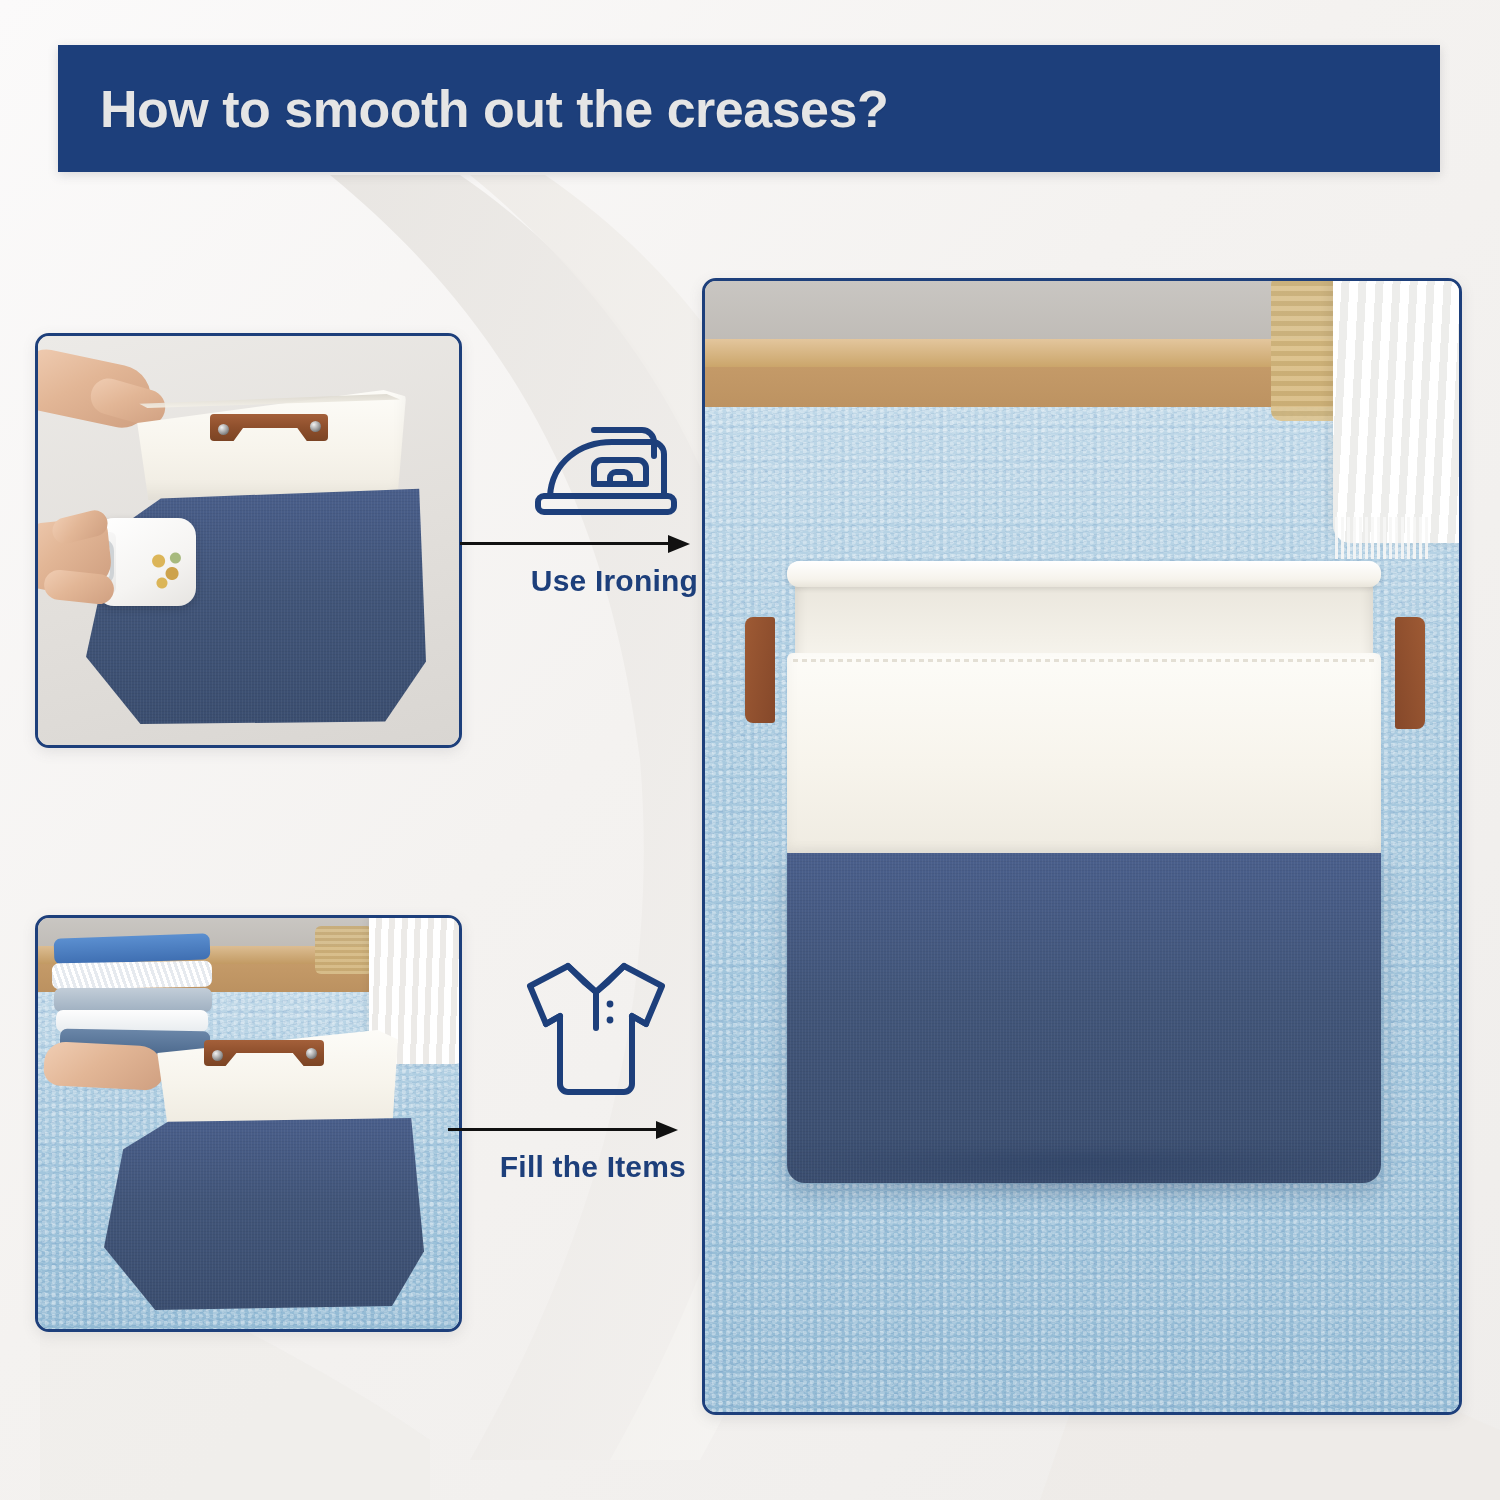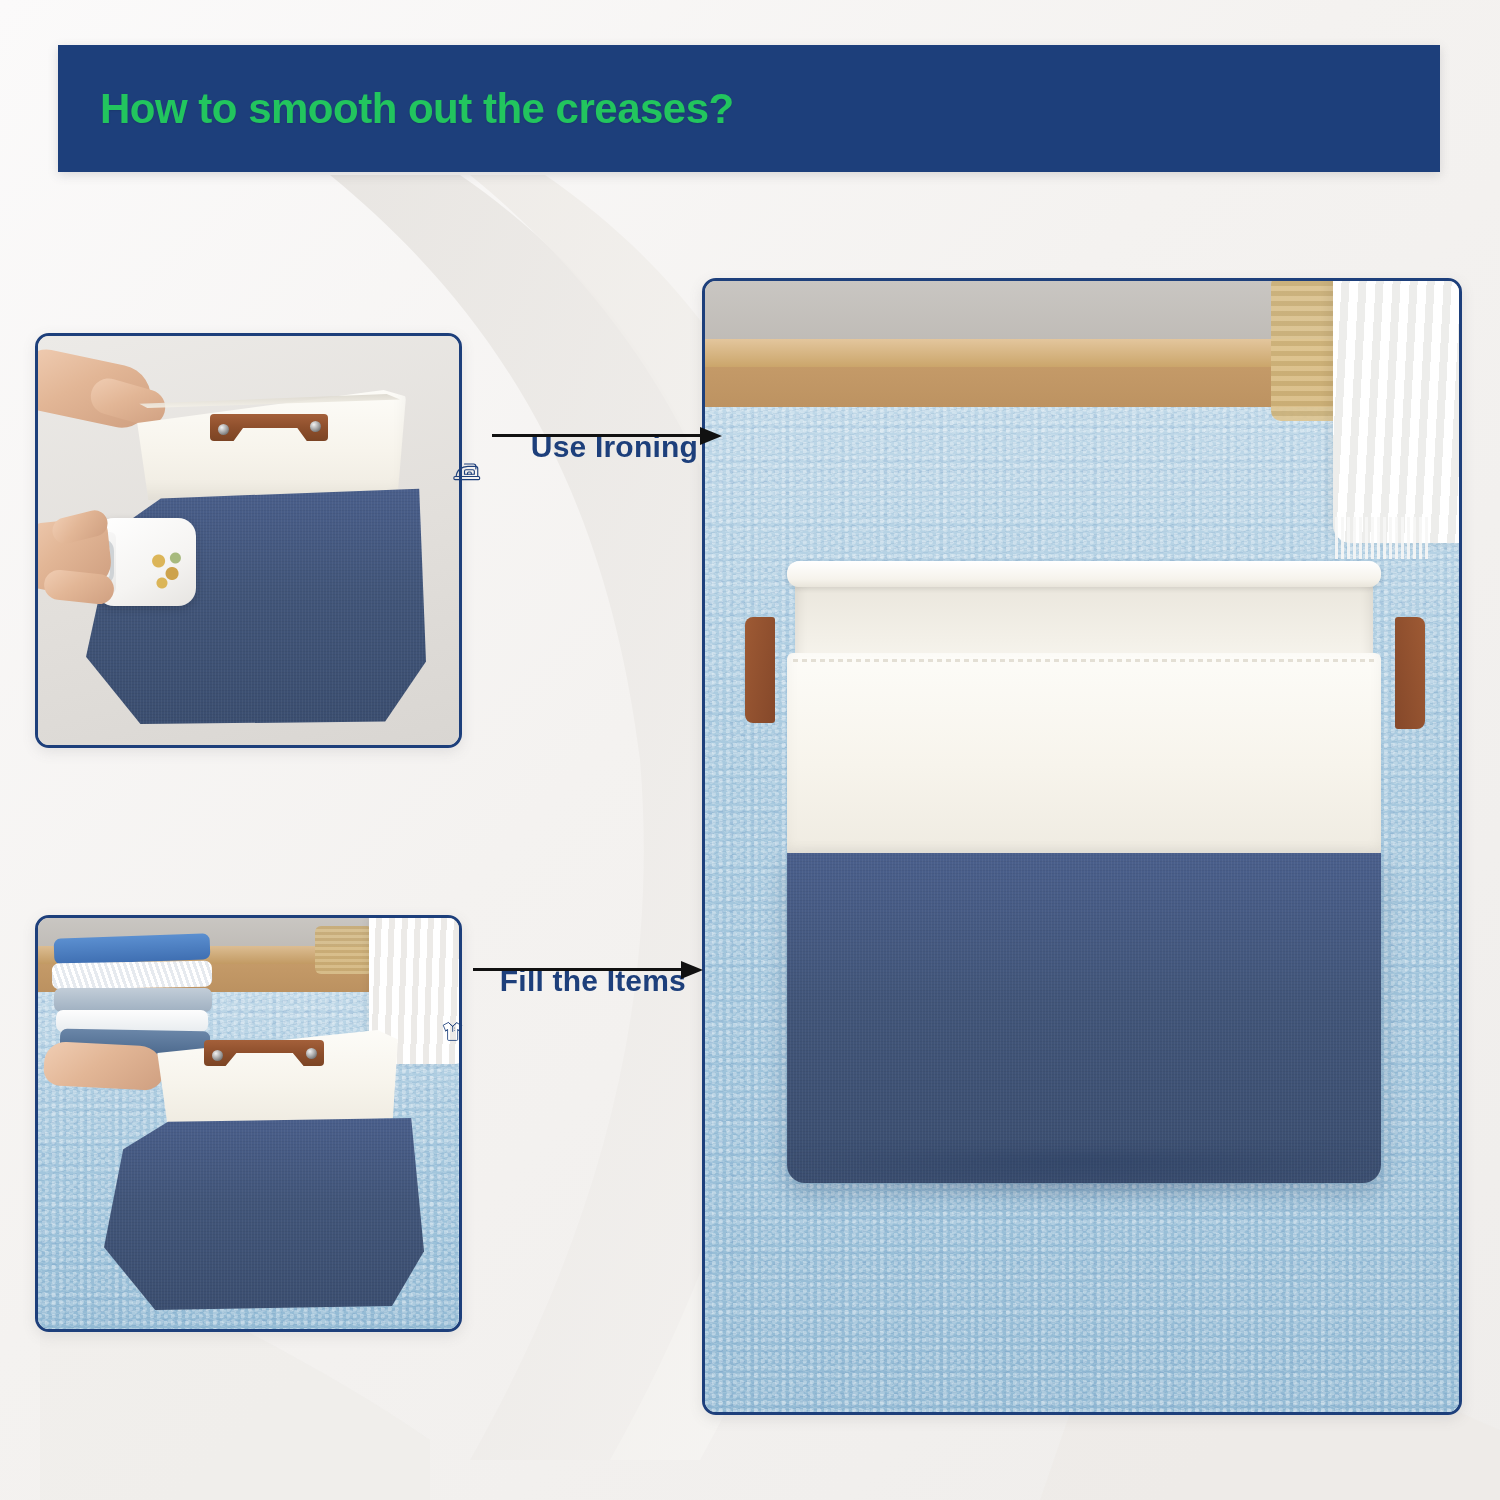--- a/index.html
+++ b/index.html
@@ -23,22 +23,22 @@
   #title-banner {
     position:absolute;
     left:58px; top:45px;
     width:1382px; height:127px;
     background:#1d3f7b;
     display:flex; align-items:center;
     padding-left:42px;
     box-shadow:0 3px 10px rgba(80,80,90,.18);
   }
   #title-text {
-    color:#22c55e;
-    font-size:42px;
+    color:#e5e5e5;
+    font-size:52px;
     font-weight:bold;
     letter-spacing:-0.5px;
     line-height:1;
     white-space:nowrap;
     text-shadow:0 1px 2px rgba(0,0,0,.12);
   }
 
   
   .photo-panel {
     position:absolute;
@@ -106,21 +106,21 @@
   }
   .hand {
     position:absolute;
     background:linear-gradient(140deg,#f0cdb3 0%,#e2b696 45%,#cf9f80 100%);
   }
 
   
   .step {
     position:absolute;
     width:246px;
-    display:flex; flex-direction:row; align-items:flex-start;
+    display:flex; flex-direction:column; align-items:flex-end;
   }
   #step-iron { left:452px; top:418px; }
   #step-fill { left:440px; top:952px; }
 
   .step-icon { width:170px; height:108px; display:block; }
   #step-fill .step-icon { height:160px; width:180px; }
 
   .arrow-wrap { position:relative; width:246px; height:18px; margin-top:8px; }
   .arrow-line {
     position:absolute; left:8px; top:8px;

